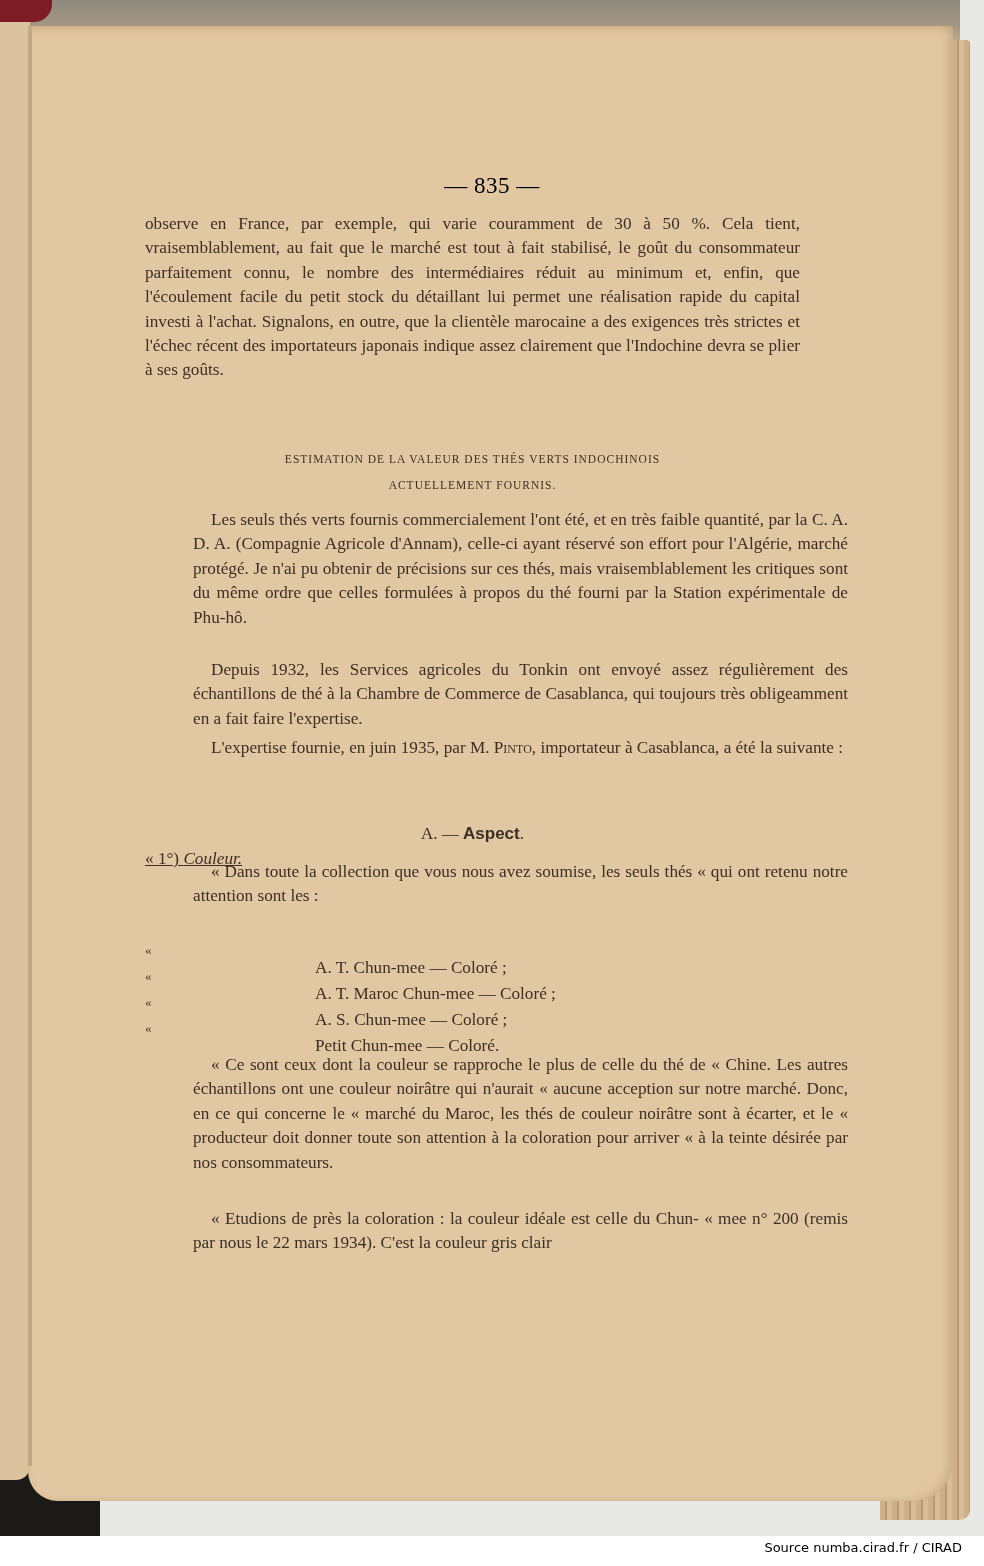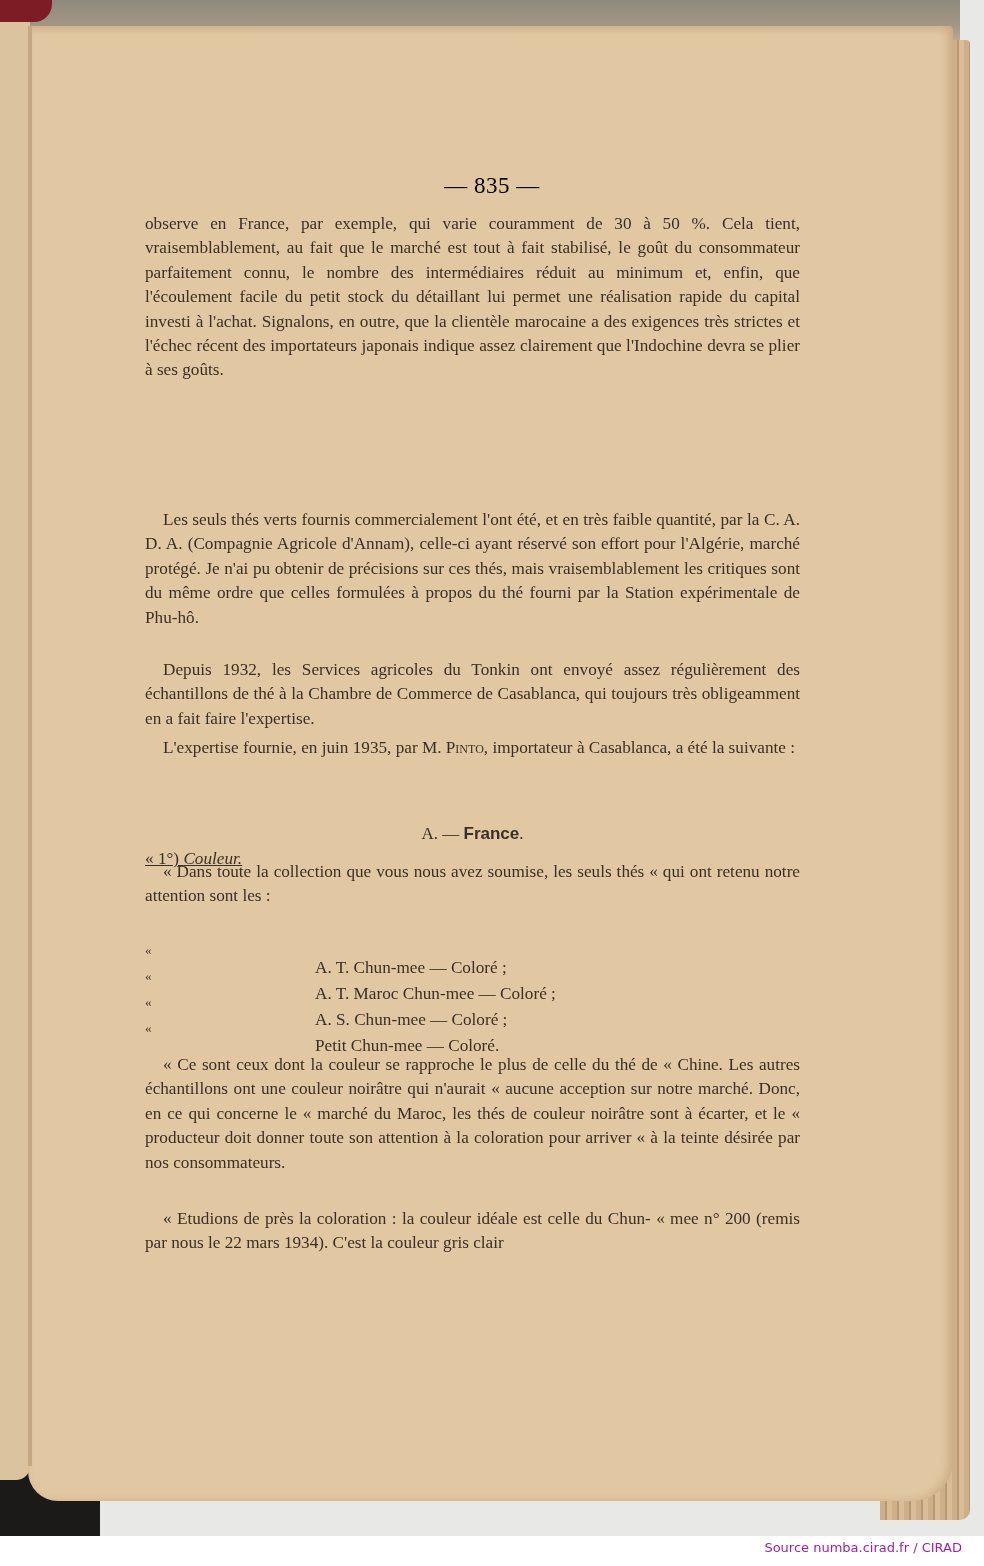--- a/index.html
+++ b/index.html
@@ -48,67 +48,69 @@
   .text {
     position: absolute; left: 145px; top: 0; width: 655px;
     color: #3a2f26;
     font-size: 17.2px; line-height: 24.4px;
   }
   .page-num {
     position: absolute; top: 173px; left: 0; width: 100%;
     text-align: center; font-size: 23px; letter-spacing: 0.5px;
   }
   .para { margin: 0; text-align: justify; text-align-last: left; }
-  .indent { text-indent: 18px; }
+  .indent { text-indent: 18px; margin-left: 48px; }
   .heading {
     text-align: center; font-size: 11.5px; letter-spacing: 1px;
     text-transform: uppercase; line-height: 14px;
   }
   .sc { font-variant: small-caps; }
   .section-title { text-align: center; font-size: 17px; }
   .section-title b { font-family: "Liberation Sans", "DejaVu Sans", sans-serif; font-weight: bold; }
   .it { font-style: italic; }
   .list-row { position: relative; height: 26px; }
   .list-row .q { position: absolute; left: 0; top: 0; font-size: 13px; }
   .list-row .t { position: absolute; left: 170px; top: 0; margin-top: 18px; }
   .footer {
     position: absolute; right: 22px; top: 1540px;
-    font-family: "DejaVu Sans", sans-serif; font-size: 13px; color: #a21caf;
+    font-family: "DejaVu Sans", sans-serif; font-size: 13px; color: #000000;
   }
 </style>
 </head>
 <body>
 
 <div class="scan"></div>
 <div class="top-edge"></div>
 <div class="left-dark"></div>
 <div class="left-page"></div>
 <div class="red-ribbon"></div>
 <div class="page-stack"></div>
 <div class="page"></div>
 <div class="gutter"></div>
 
 <div class="page-num">— 835 —</div>
 
 <div class="text">
   <p class="para" style="position:absolute; top:212px; width:655px;">observe en France, par exemple, qui varie couramment de 30 à 50 %. Cela tient, vraisemblablement, au fait que le marché est tout à fait stabilisé, le goût du consommateur parfaitement connu, le nombre des intermédiaires réduit au minimum et, enfin, que l'écoulement facile du petit stock du détaillant lui permet une réalisation rapide du capital investi à l'achat. Signalons, en outre, que la clientèle marocaine a des exigences très strictes et l'échec récent des importateurs japonais indique assez clairement que l'Indochine devra se plier à ses goûts.</p>
 
   <div class="heading" style="position:absolute; top:452px; width:655px;">
+    <div>Estimation de la valeur des thés verts indochinois</div>
+    <div style="margin-top:12px;">actuellement fournis.</div>
   </div>
 
   <p class="para indent" style="position:absolute; top:508px; width:655px;">Les seuls thés verts fournis commercialement l'ont été, et en très faible quantité, par la C. A. D. A. (Compagnie Agricole d'Annam), celle-ci ayant réservé son effort pour l'Algérie, marché protégé. Je n'ai pu obtenir de précisions sur ces thés, mais vraisemblablement les critiques sont du même ordre que celles formulées à propos du thé fourni par la Station expérimentale de Phu-hô.</p>
 
   <p class="para indent" style="position:absolute; top:658px; width:655px;">Depuis 1932, les Services agricoles du Tonkin ont envoyé assez régulièrement des échantillons de thé à la Chambre de Commerce de Casablanca, qui toujours très obligeamment en a fait faire l'expertise.</p>
 
   <p class="para indent" style="position:absolute; top:736px; width:655px;">
     <span>L'expertise fournie, en juin 1935, par M. </span><span class="sc">Pinto</span><span>, importateur à Casablanca, a été la suivante :</span>
   </p>
 
   <div class="section-title" style="position:absolute; top:822px; width:655px;">
-    <span>A. — </span><b>France</b><span>.</span>
+    <span>A. — </span><b>Aspect</b><span>.</span>
   </div>
 
   <div style="position:absolute; top:847px; left:0;text-decoration:underline;">
     <span>« 1°) </span><span class="it">Couleur.</span>
   </div>
 
   <p class="para indent" style="position:absolute; top:860px; width:655px;">« Dans toute la collection que vous nous avez soumise, les seuls thés « qui ont retenu notre attention sont les :</p>
 
   <div style="position:absolute; top:938px; width:655px;">
     <div class="list-row">

